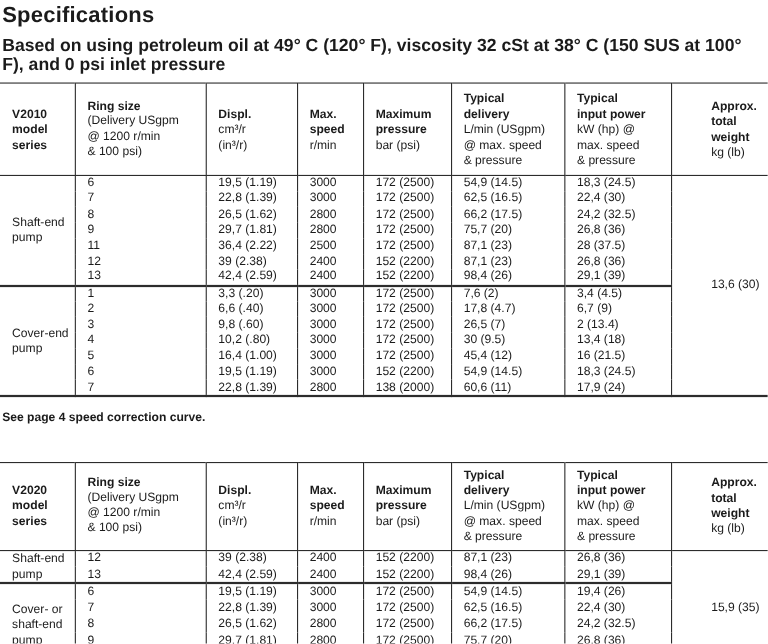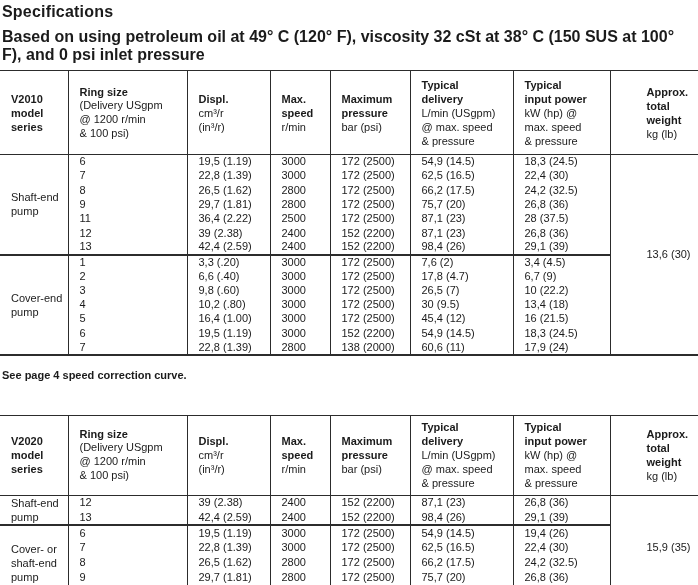--- a/index.html
+++ b/index.html
@@ -5,21 +5,21 @@
   * { box-sizing: border-box; }
   html, body { margin: 0; padding: 0; background: #ffffff; }
   body {
     font-family: "Liberation Sans", sans-serif;
     color: #1b1b1b;
     width: 698px;
   }
   .page { width: 698px; height: 585px; padding: 3px 0 0 0; overflow: hidden; }
 
   .title {
-    font-size: 16px;
+    font-size: 20px;
     font-weight: bold;
     margin: 0 16px 7px 2px;
     letter-spacing: 0.2px;
   }
   .subtitle {
     font-size: 16px;
     font-weight: bold;
     margin: 0 0 6px 2px;
   }
 
@@ -207,21 +207,21 @@
         <td>172 (2500)</td>
         <td>17,8 (4.7)</td>
         <td>6,7 (9)</td>
       </tr>
       <tr>
         <td>3</td>
         <td>9,8 (.60)</td>
         <td>3000</td>
         <td>172 (2500)</td>
         <td>26,5 (7)</td>
-        <td>10 (22.2)</td>
+        <td>2 (13.4)</td>
       </tr>
       <tr>
         <td>4</td>
         <td>10,2 (.80)</td>
         <td>3000</td>
         <td>172 (2500)</td>
         <td>30 (9.5)</td>
         <td>13,4 (18)</td>
       </tr>
       <tr>

